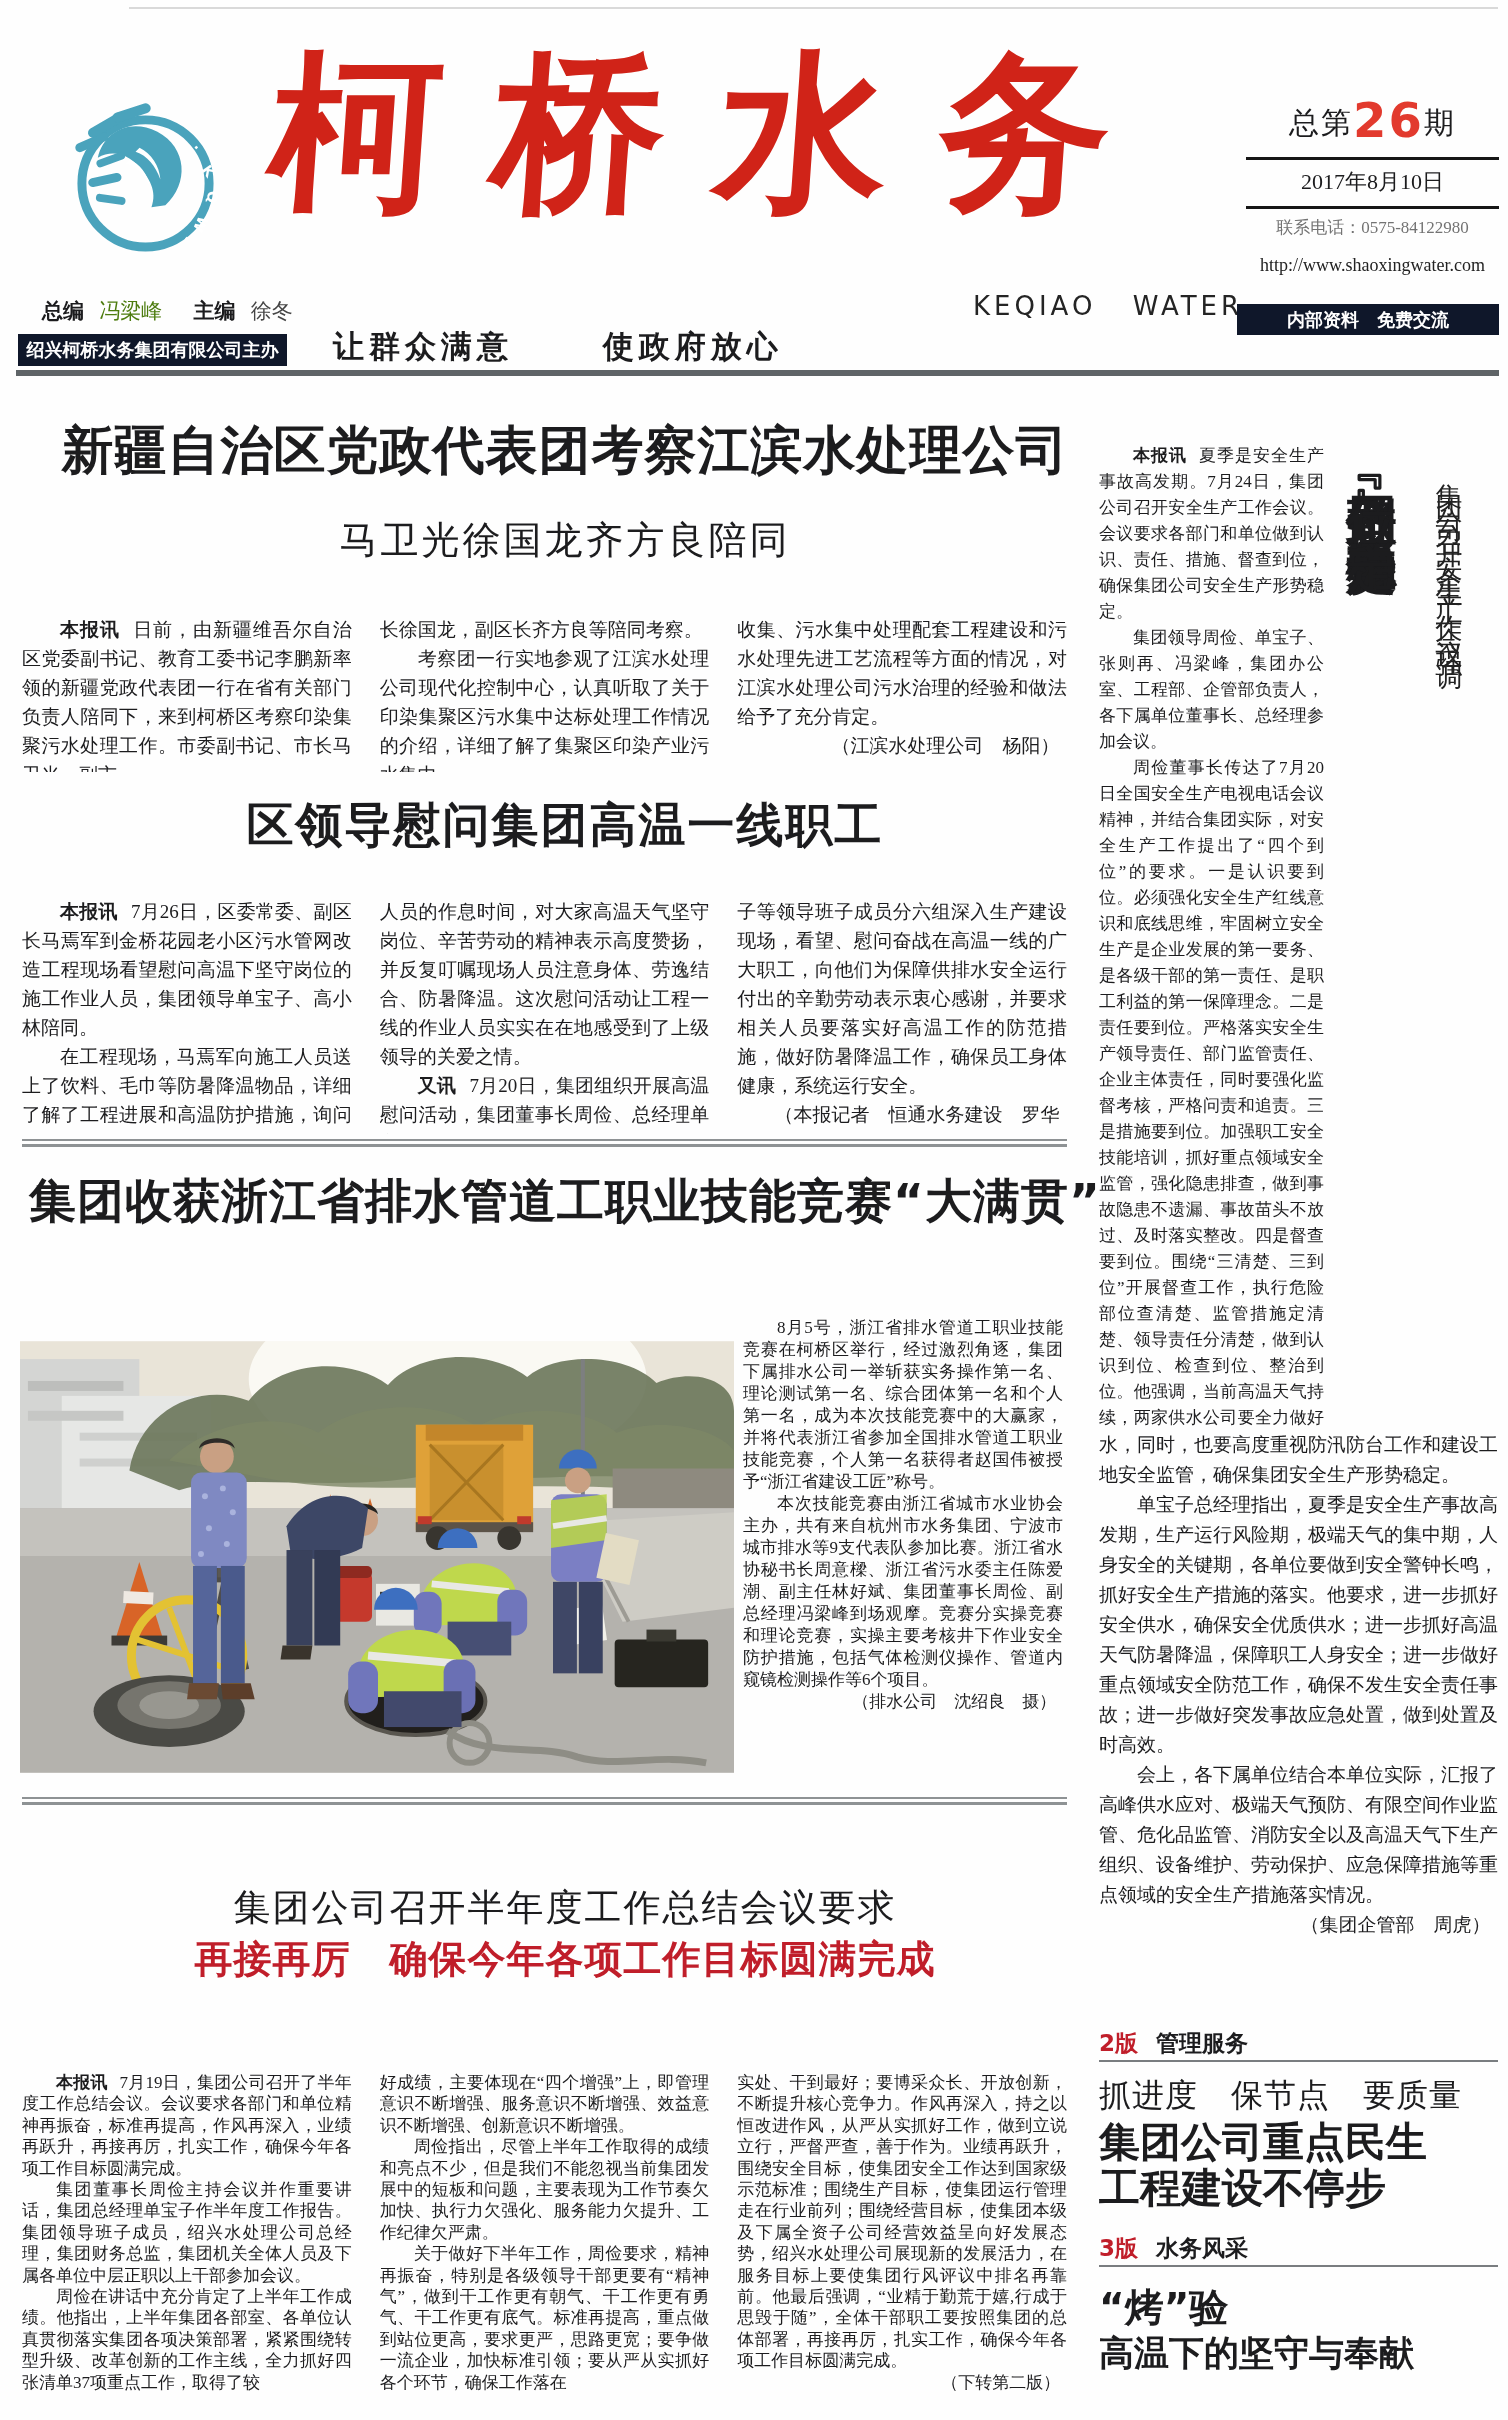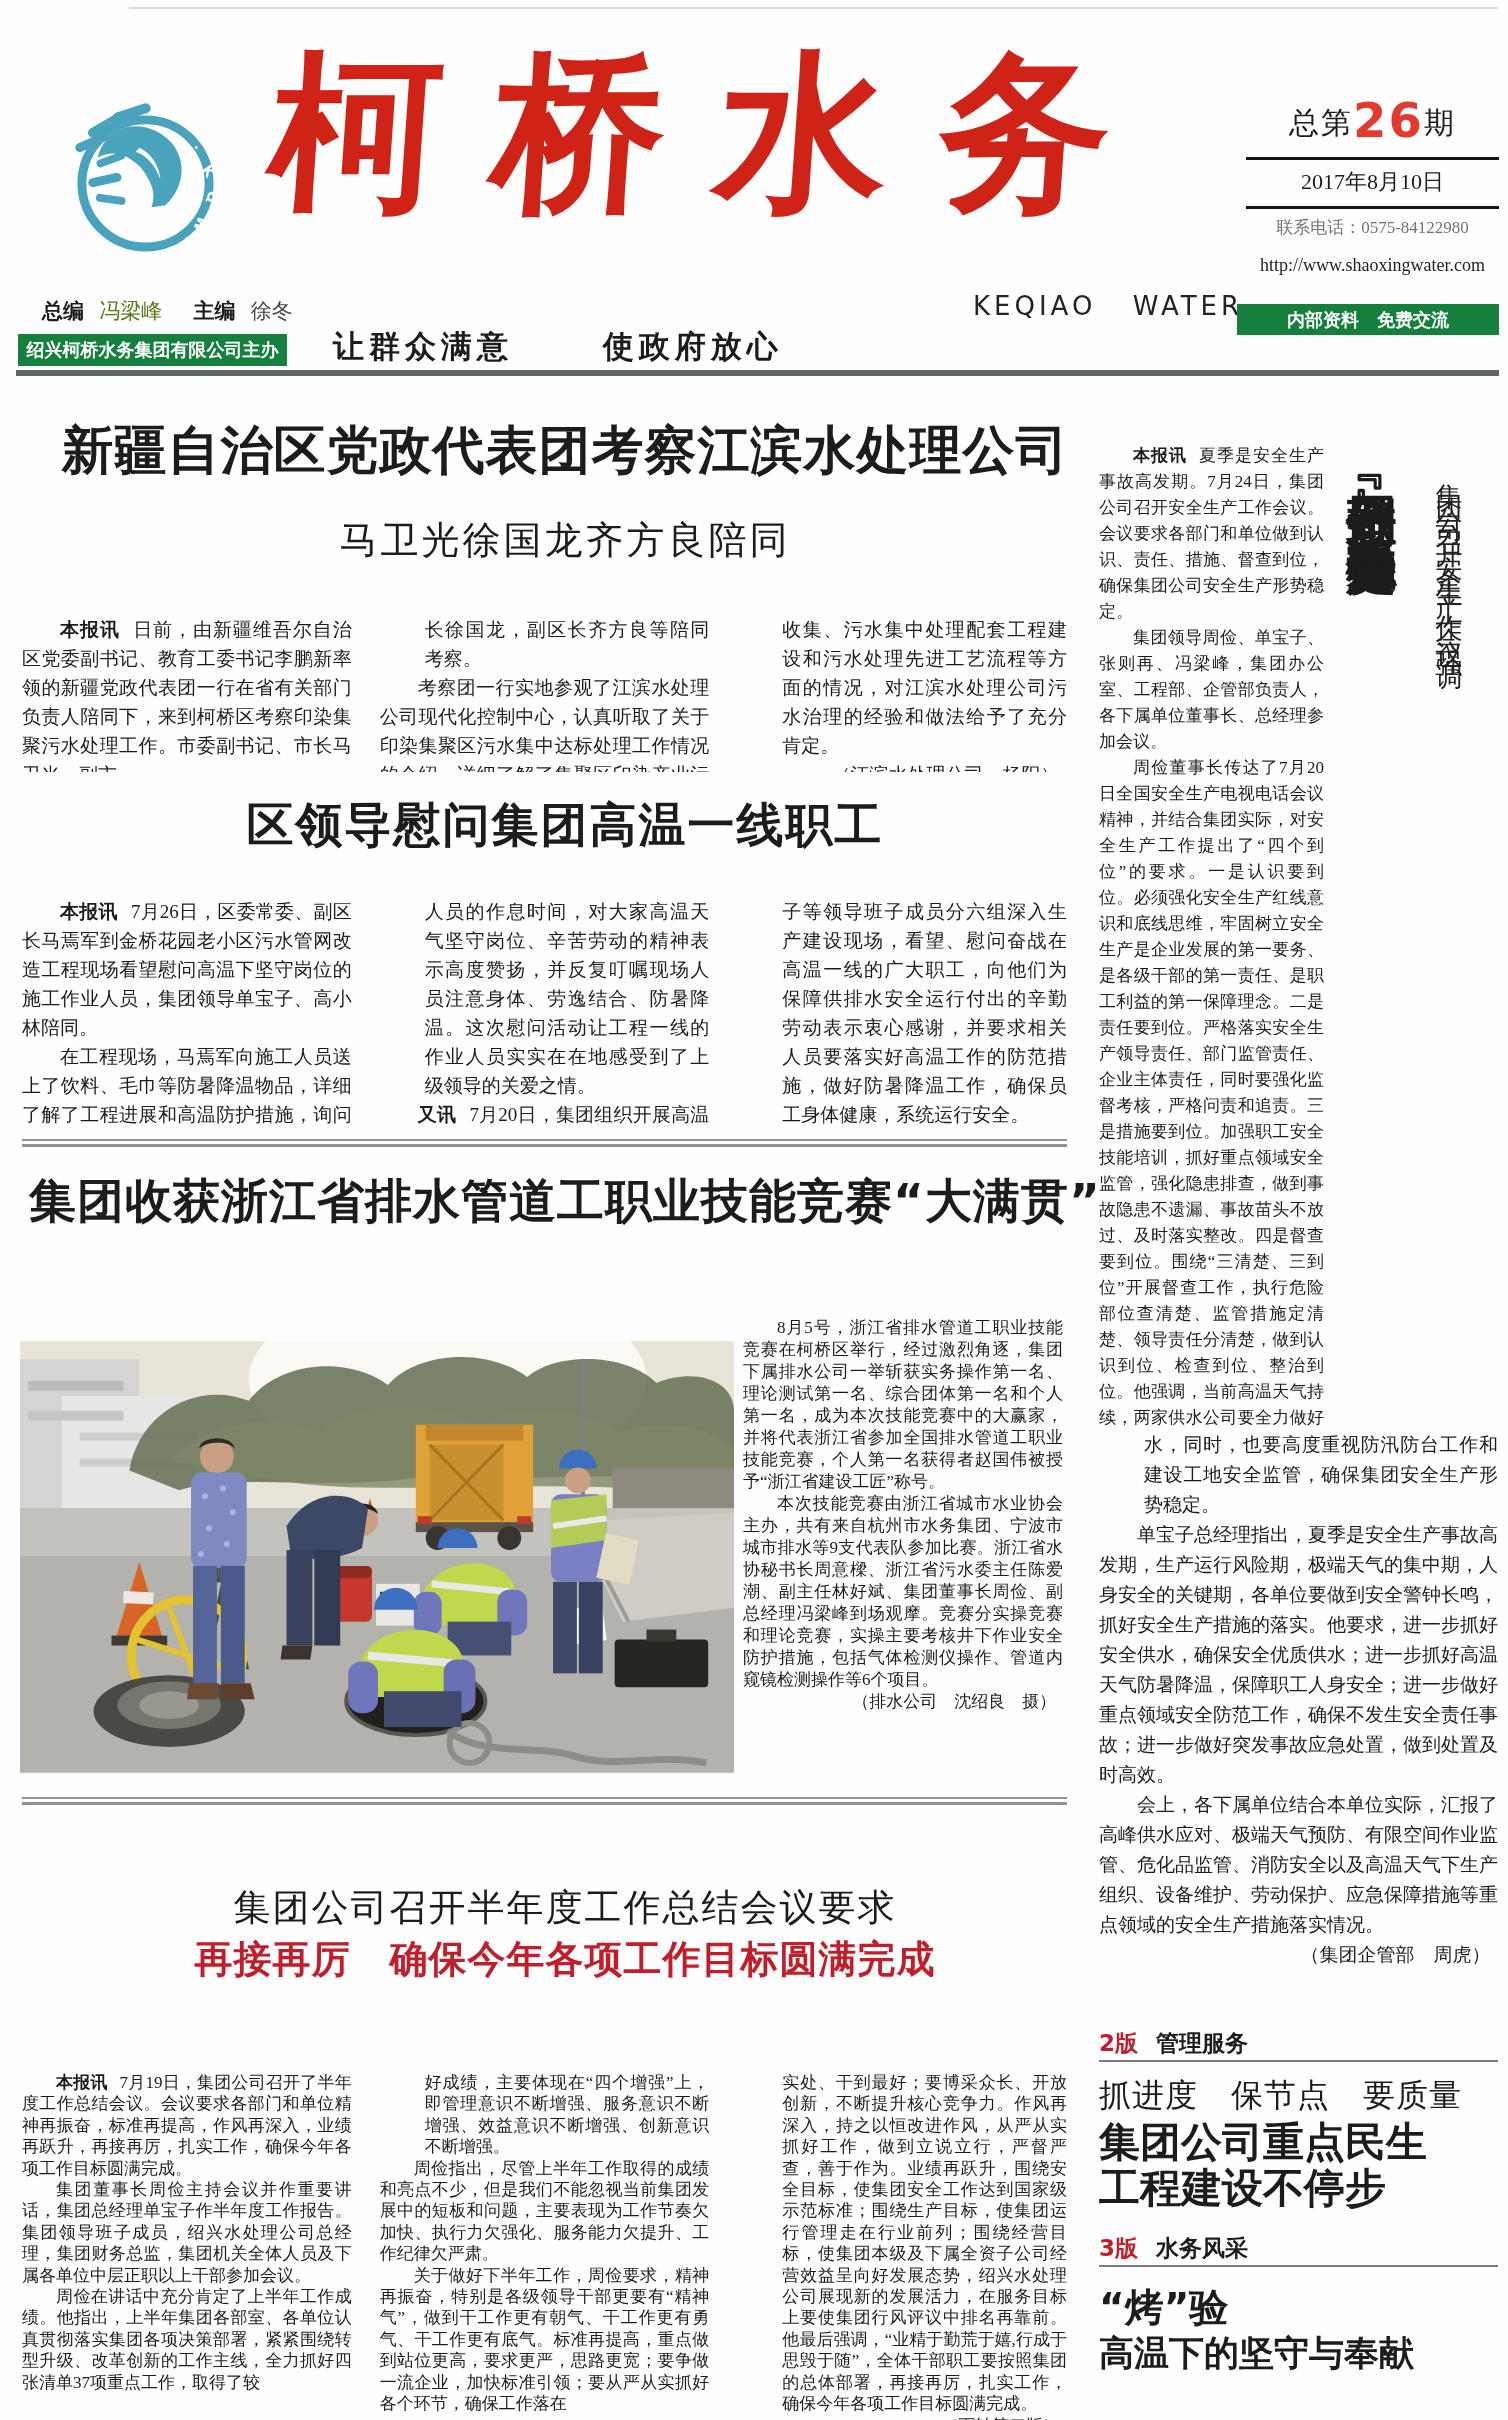--- a/index.html
+++ b/index.html
@@ -2,30 +2,30 @@
 <html><head>
 <meta charset="utf-8">
 <style>
   html,body{margin:0;padding:0;background:#9a9a9a;}
   .page{position:relative;width:1508px;height:2421px;background:#fefefe;overflow:hidden;
         font-family:"Liberation Serif","DejaVu Serif",serif;color:#1c1c1e;}
   .abs{position:absolute;}
   .hei{font-family:"DejaVu Sans","Liberation Sans",sans-serif;}
   .center{text-align:center;}
   p{margin:0;text-indent:2em;}
-  p.noind{text-indent:0;margin-left:45px;}
+  p.noind{text-indent:0;}
   p.byline{text-indent:0;text-align:right;padding-right:.4em;}
   .lead{margin-right:.7em;font-weight:bold;}
   .bodytext{font-size:19px;line-height:29px;text-align:justify;}
   .cols{display:flex;gap:28px;overflow:hidden;}
   .cols .col{flex:1 1 0;overflow:hidden;}
   .topline{background:#d9d9d9;height:2px;}
   .grayband{background:#5f6467;}
   .rule-double{border-top:2px solid #8e9294;border-bottom:3px solid #8e9294;height:3px;}
-  .cyanbox{background:#15803d;color:#fff;font-weight:bold;text-align:center;
+  .cyanbox{background:#0f172a;color:#fff;font-weight:bold;text-align:center;
            font-family:"DejaVu Sans","Liberation Sans",sans-serif;}
   .masthead-title{font-size:171px;line-height:194px;font-weight:bold;color:#d02318;
                   letter-spacing:52px;text-align:center;transform:skewX(-4deg);
                   font-family:"Liberation Serif","DejaVu Serif",serif;}
   .issue-block{text-align:center;}
   .issue-line{font-size:30px;letter-spacing:2px;}
   .issue-num{font-size:48px;font-weight:bold;color:#e23a2e;
              font-family:"DejaVu Sans","Liberation Sans",sans-serif;vertical-align:-4px;}
   .issue-hr{border:none;border-top:3px solid #161616;margin:9px 0 7px;}
   .h1{font-weight:bold;letter-spacing:1px;font-family:"DejaVu Sans","Liberation Sans",sans-serif;}

